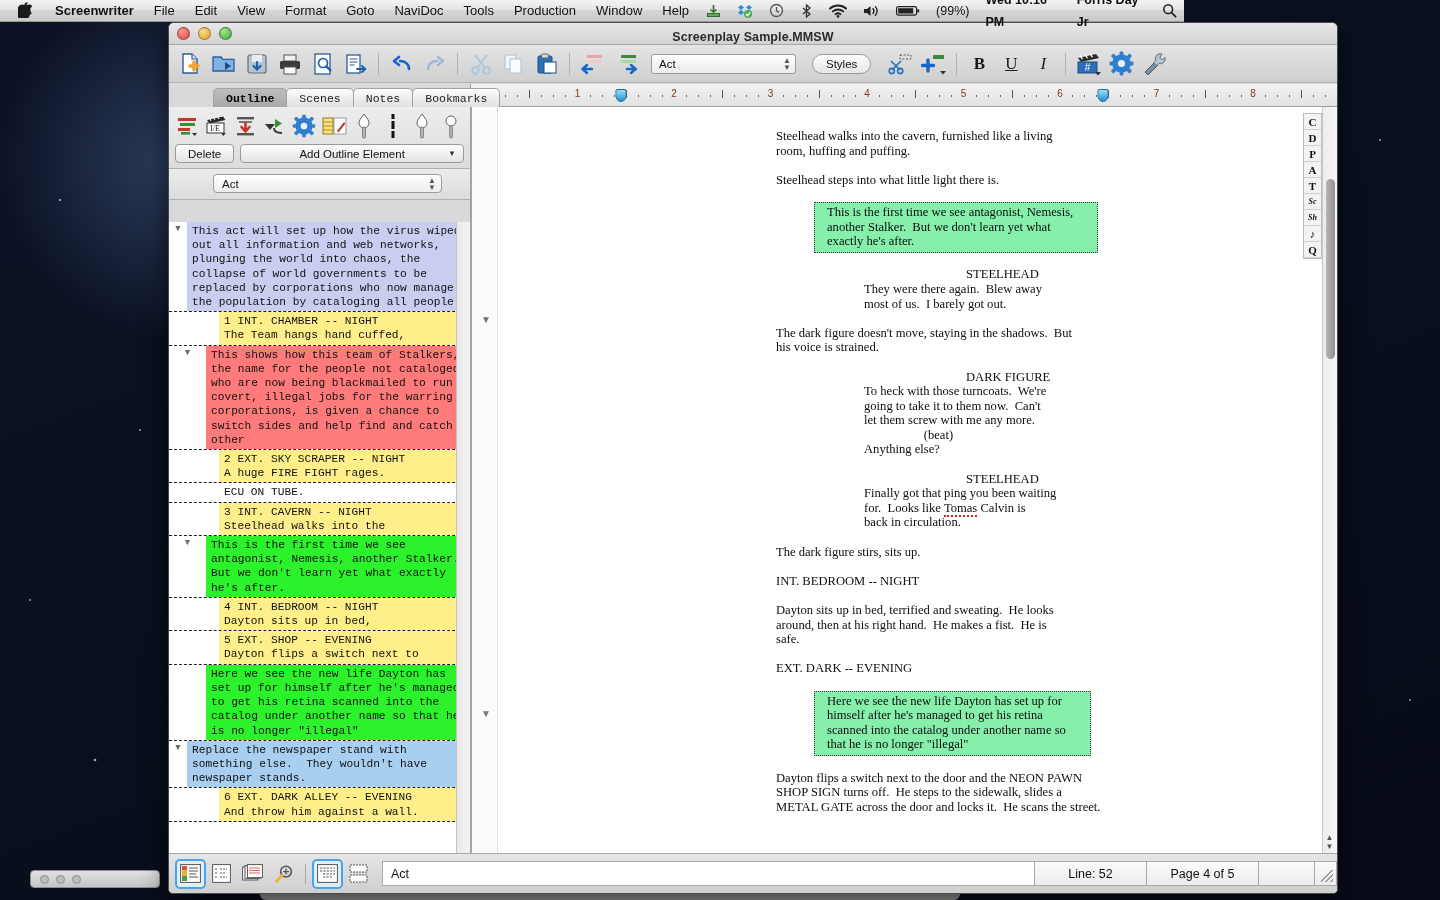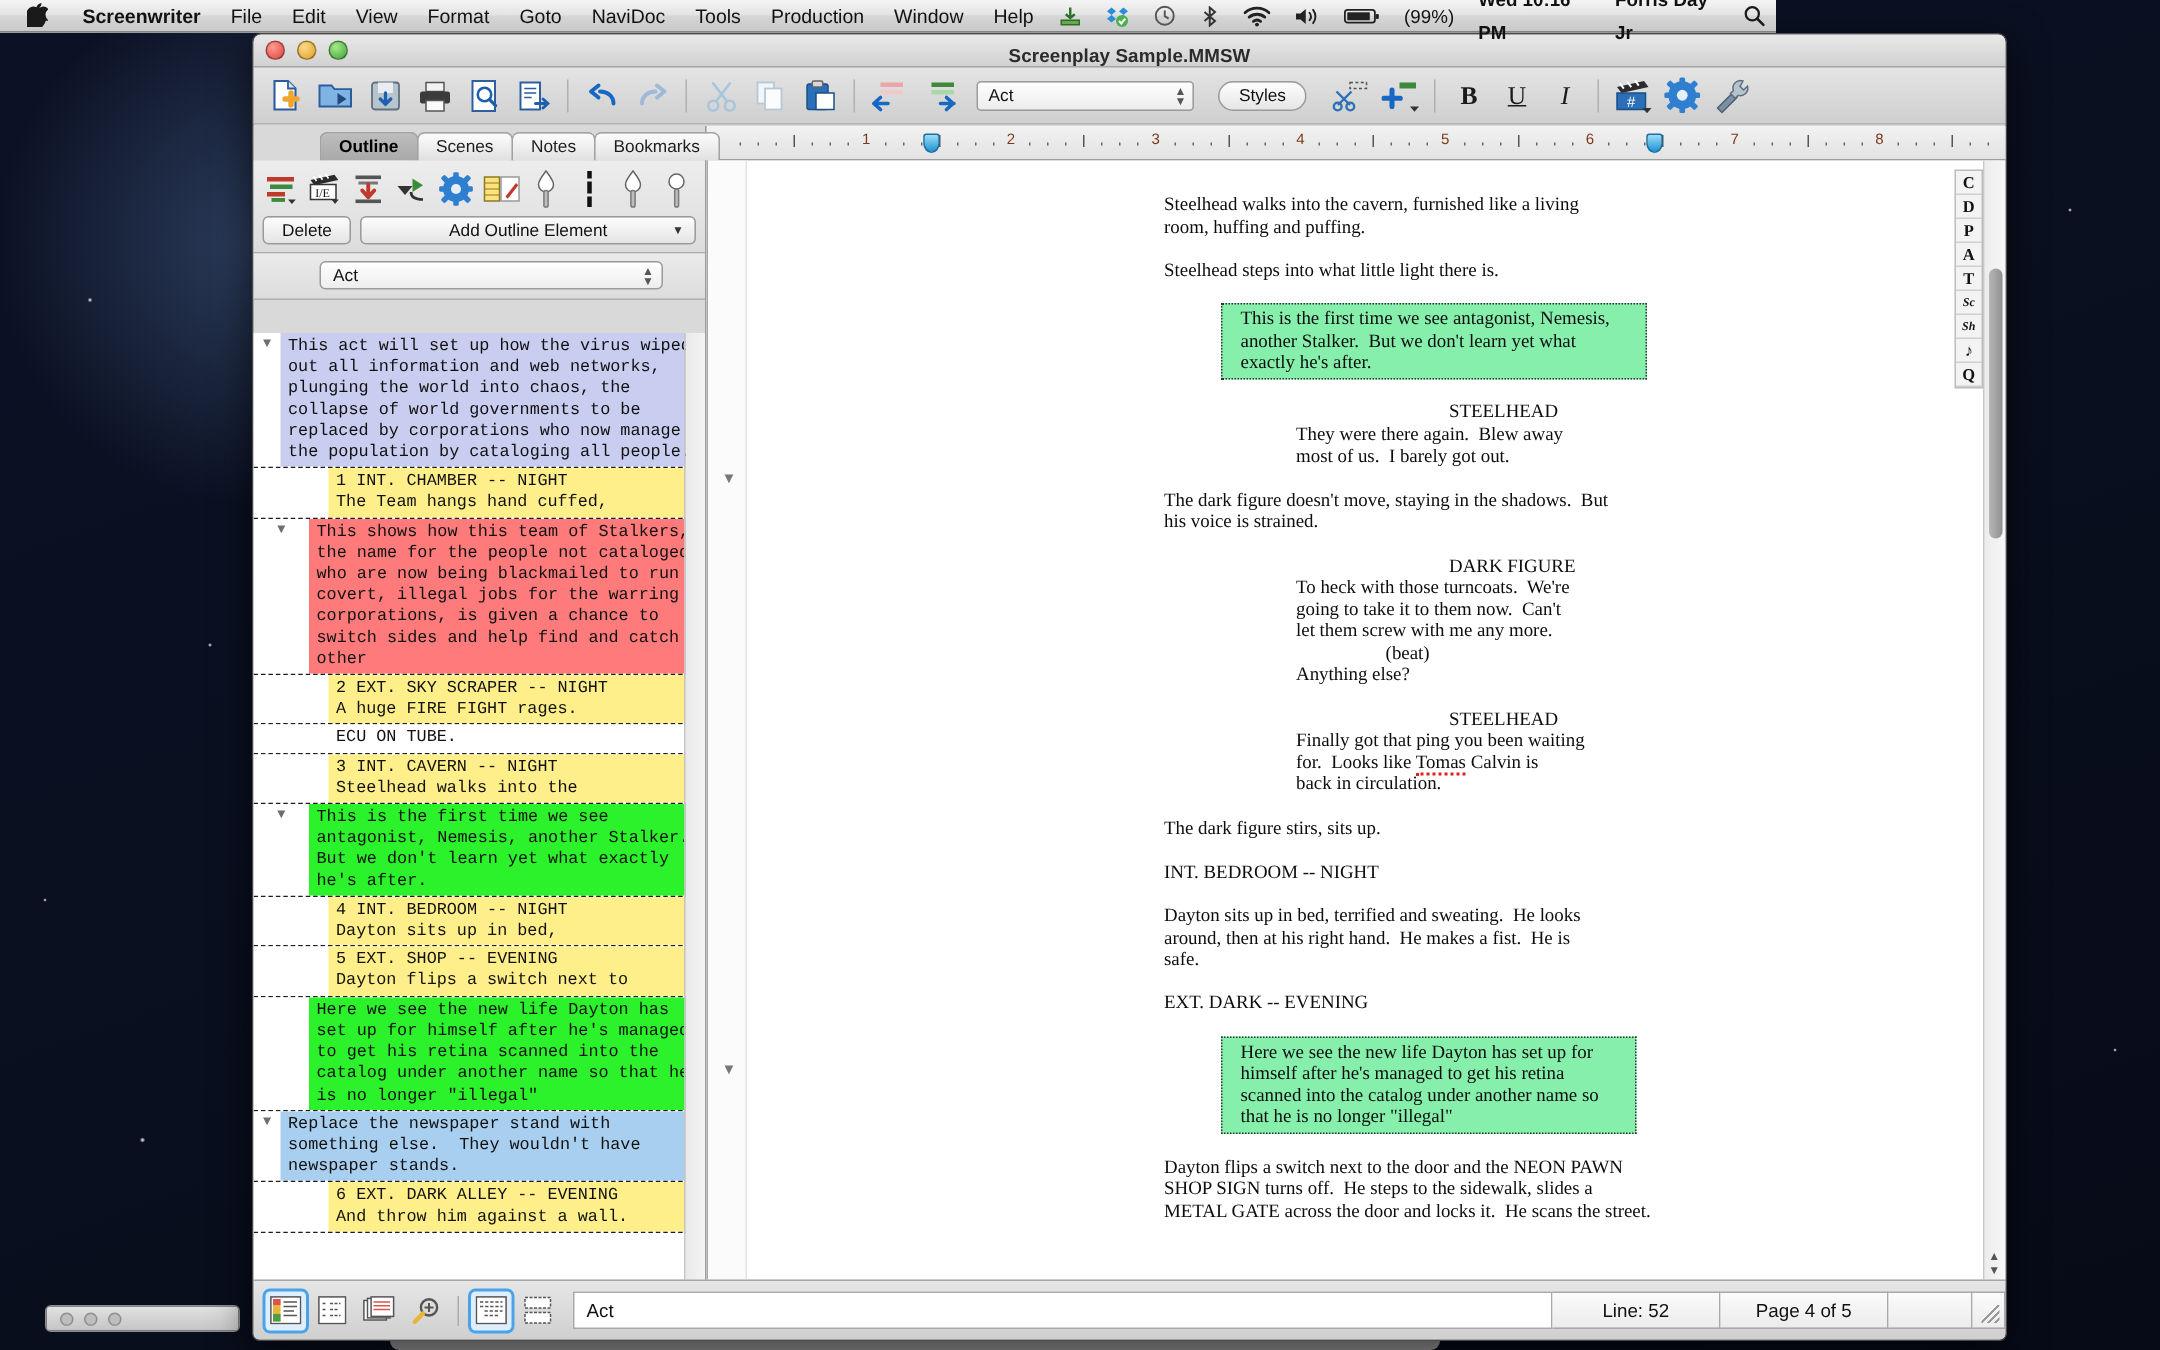--- a/index.html
+++ b/index.html
@@ -117,20 +117,21 @@
     background: #d9d9d9;
     border-right: 1px solid #9d9d9d;
   }
   #tabstrip { height: 23px; position: relative; padding-left: 44px; display: flex; align-items: flex-end; }
   .tab {
     height: 19px; padding: 0 12px; font-size: 11.5px; color: #1d1d1d;
     display: flex; align-items: center;
     border: 1px solid #a2a2a2; border-bottom: none;
     border-radius: 5px 5px 0 0; margin-right: -1px;
     background: linear-gradient(to bottom,#fcfcfc,#e0e0e0);
+    font-family: Liberation Mono, monospace;
   }
   .tab.active { background: linear-gradient(to bottom,#bdbdbd,#a9a9a9); color: #000; font-weight: bold; }
 
   #panel-tools {
     background: linear-gradient(to bottom,#ededed,#dcdcdc);
     border-bottom: 1px solid #adadad;
     padding: 4px 6px 5px 6px;
   }
   .pt-row { display: flex; align-items: center; height: 30px; gap: 3px; }
   .pt-btn { width: 30px; height: 28px; display: flex; align-items: center; justify-content: center; }

